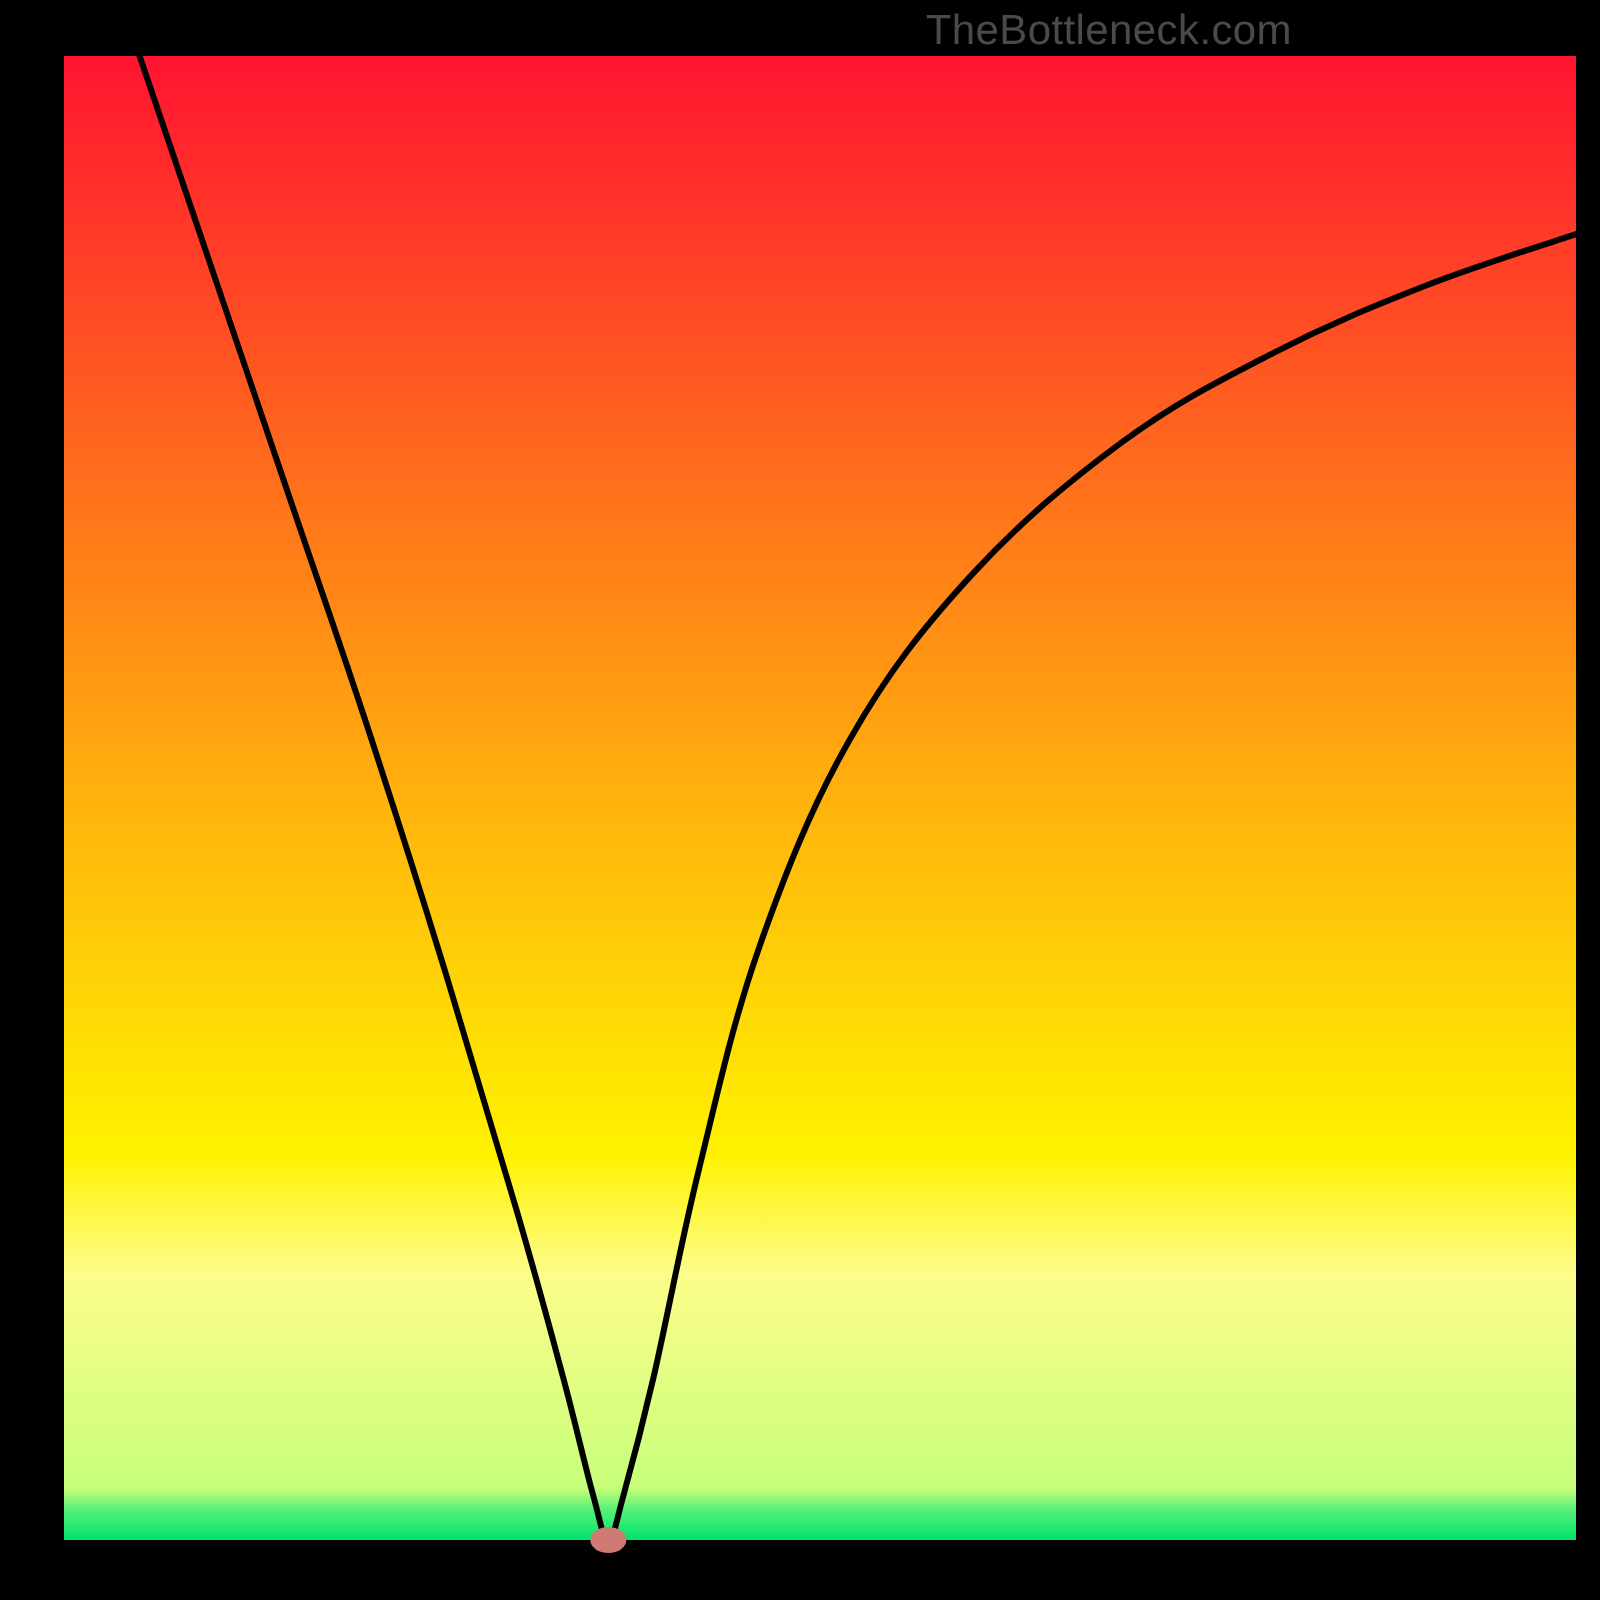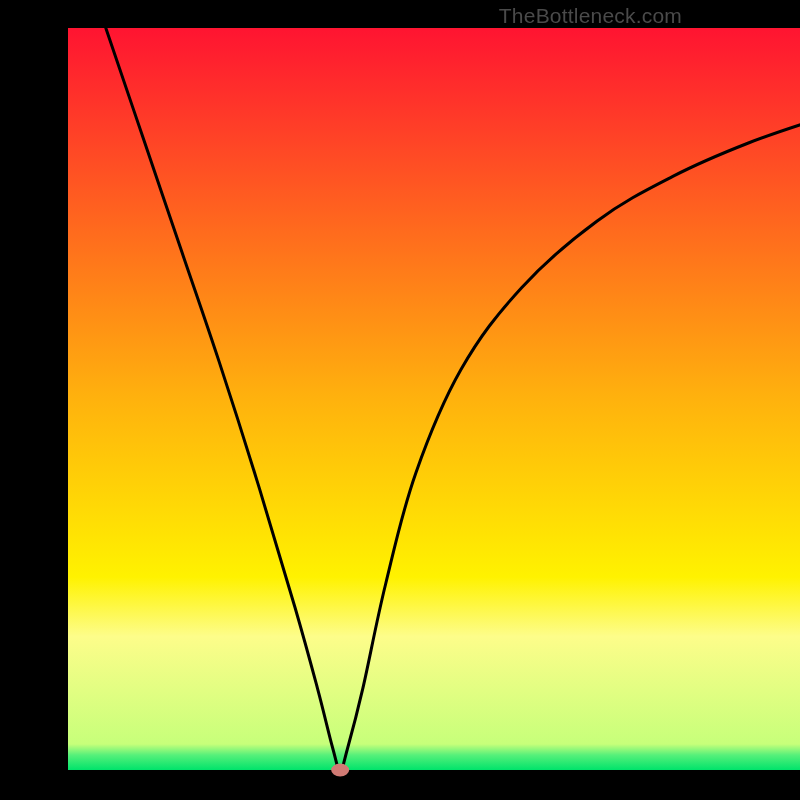--- a/index.html
+++ b/index.html
@@ -9,21 +9,20 @@
     height: 800px;
     overflow: hidden;
     background: #000;
     font-family: Arial, Helvetica, sans-serif;
   }
   .frame {
     position: relative;
     width: 656px;
     height: 800px;
     background: #000;
-    margin-left: 36px;
   }
   .watermark {
     position: absolute;
     top: 4px;
     right: 10px;
     color: #4a4a4a;
     font-size: 21px;
     font-weight: 400;
     letter-spacing: 0.2px;
     z-index: 5;

